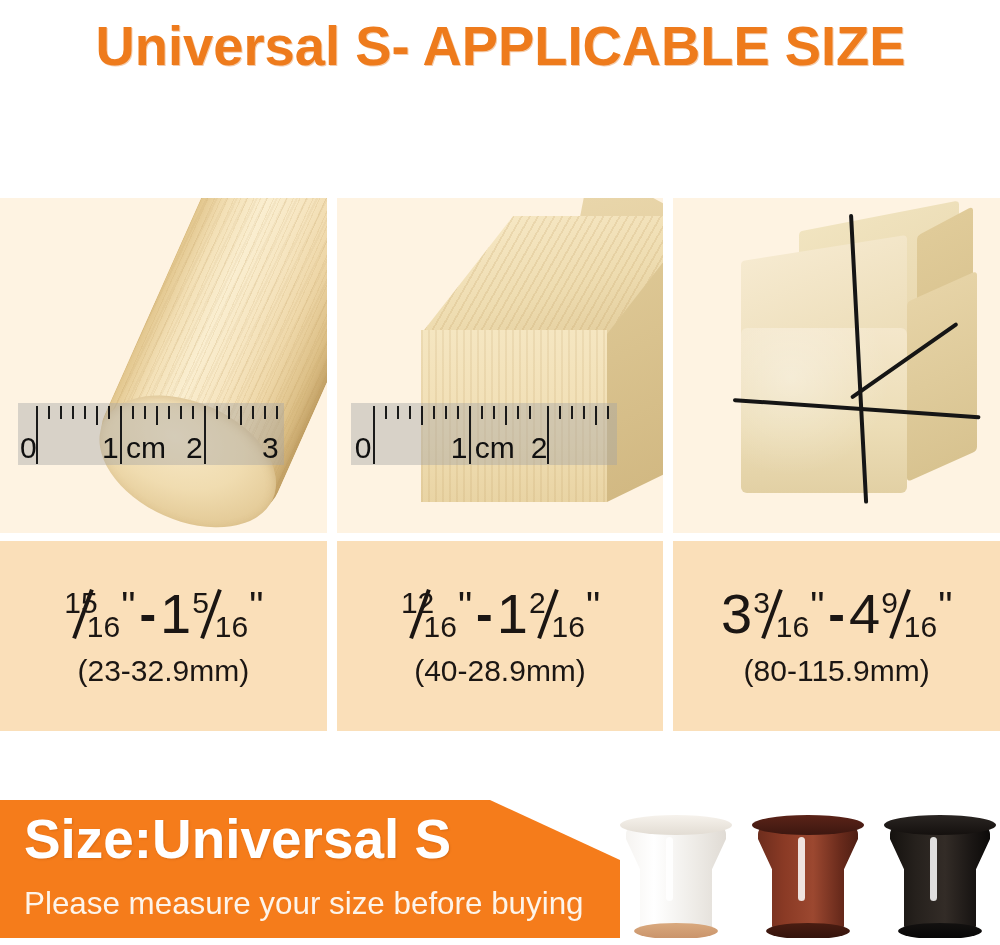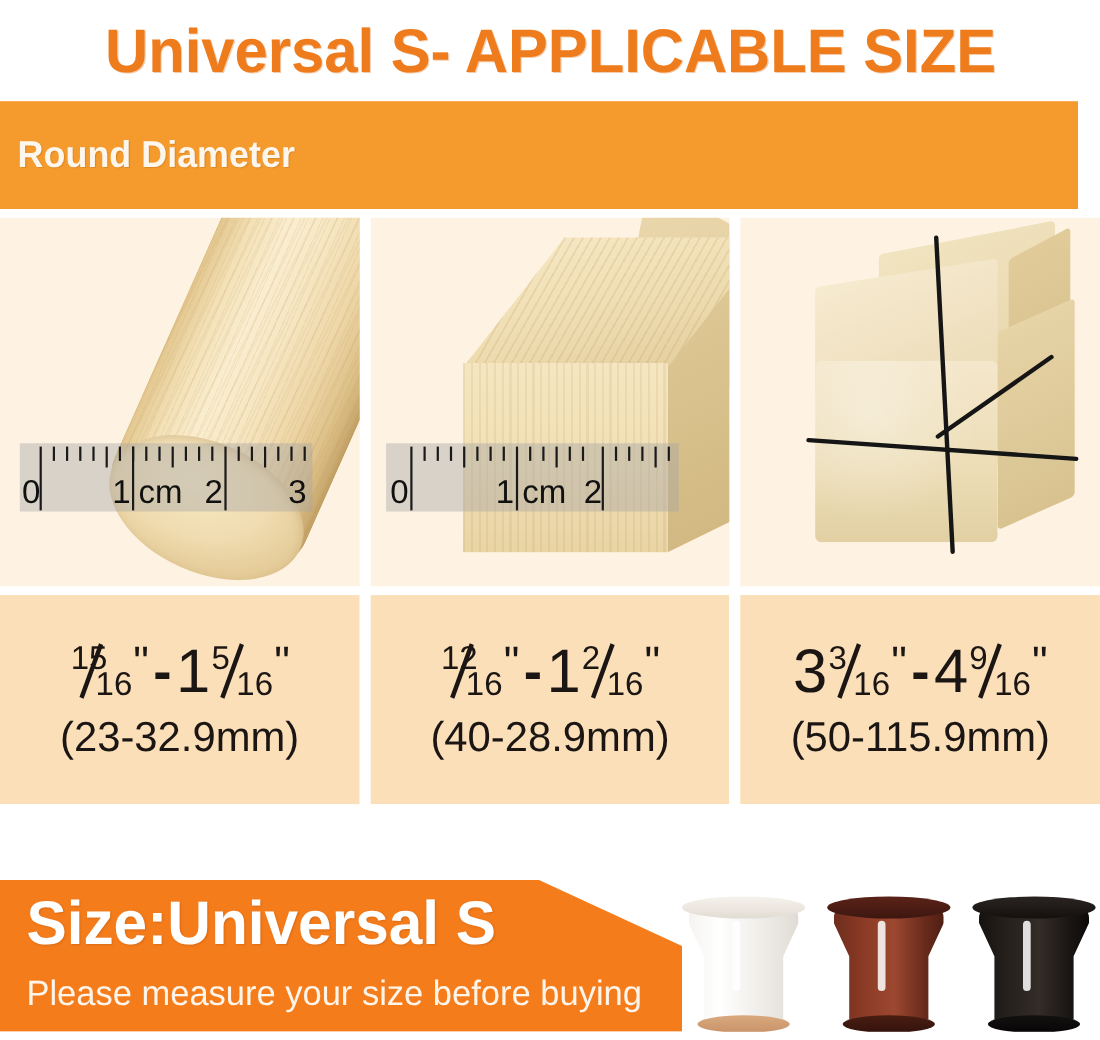--- a/index.html
+++ b/index.html
@@ -332,21 +332,21 @@
   }
   .frac .den {
     position: absolute;
     right: -2px; bottom: 0;
     font-size: 30px;
     line-height: 1;
   }
   .dq { font-size: 40px; line-height: 1; margin-left: 2px; align-self: flex-start; }
   .dash { font-size: 50px; margin: 0 4px; font-weight: bold; }
   .mm-line {
-    font-size: 38px;
+    font-size: 30px;
     color: #1b1613;
     white-space: nowrap;
     line-height: 1;
   }
 
   
   .bottom {
     position: absolute;
     left: 0;
     top: 795px;
@@ -462,23 +462,20 @@
 </head>
 <body>
 
 <div class="title-bar">
   <div class="title-text">Universal S- APPLICABLE SIZE</div>
 </div>
 
 <div class="size-table">
 
   <div class="row head-row">
-    <div class="head-cell">
-      <span class="head-label">Round Diameter</span>
-    </div>
     <div class="col-gap"></div>
     <div class="col-gap"></div>
   </div>
 
   <div class="row-gap"></div>
 
   <div class="row photo-row">
 
     <div class="photo-cell">
       <div class="dowel">
@@ -638,21 +635,21 @@
         <span class="dq">"</span>
         <span class="dash">-</span>
         <span class="whole">4</span>
         <span class="frac">
           <span class="num">9</span>
           <span class="bar"></span>
           <span class="den">16</span>
         </span>
         <span class="dq">"</span>
       </div>
-      <div class="mm-line">(50-115.9mm)</div>
+      <div class="mm-line">(80-115.9mm)</div>
     </div>
   </div>
 </div>
 
 <div class="banner-base"></div>
 <div class="bottom">
   <div class="banner"></div>
   <div class="banner-title">Size:Universal S</div>
   <div class="banner-sub">Please measure your size before buying</div>
 

